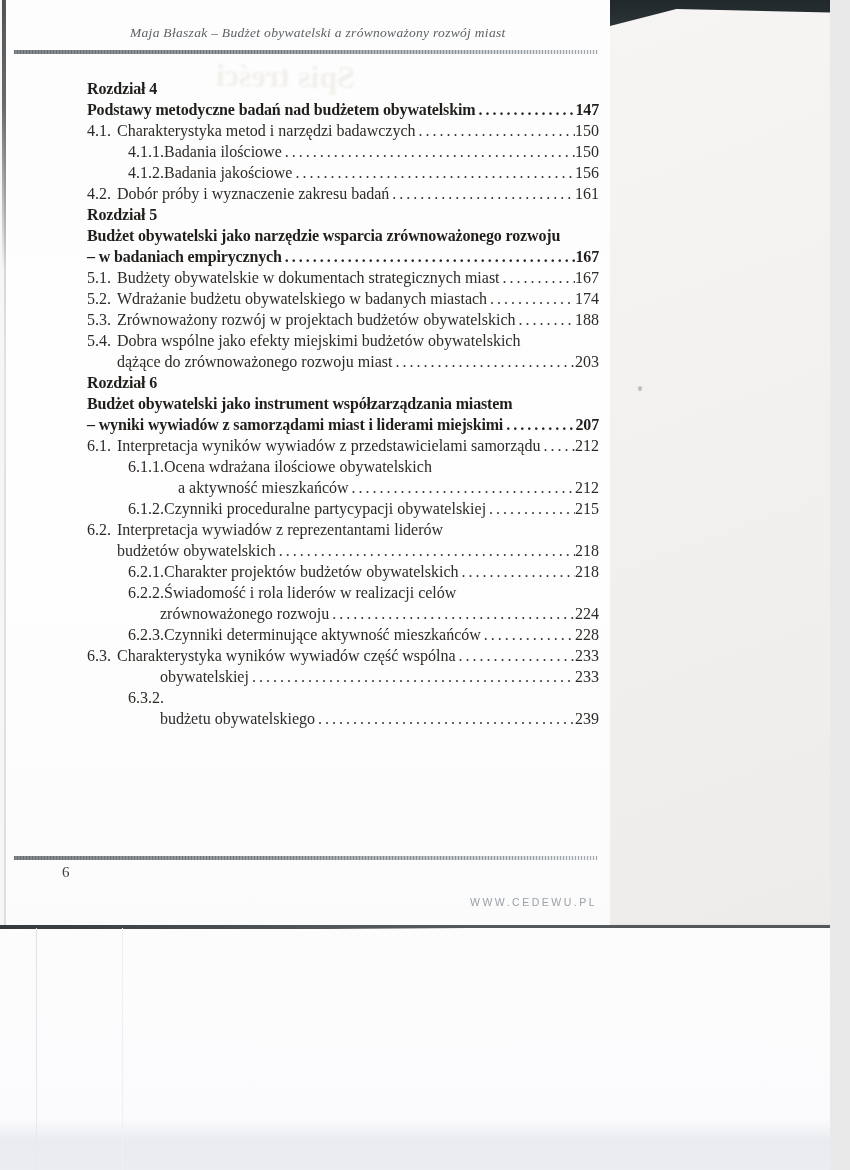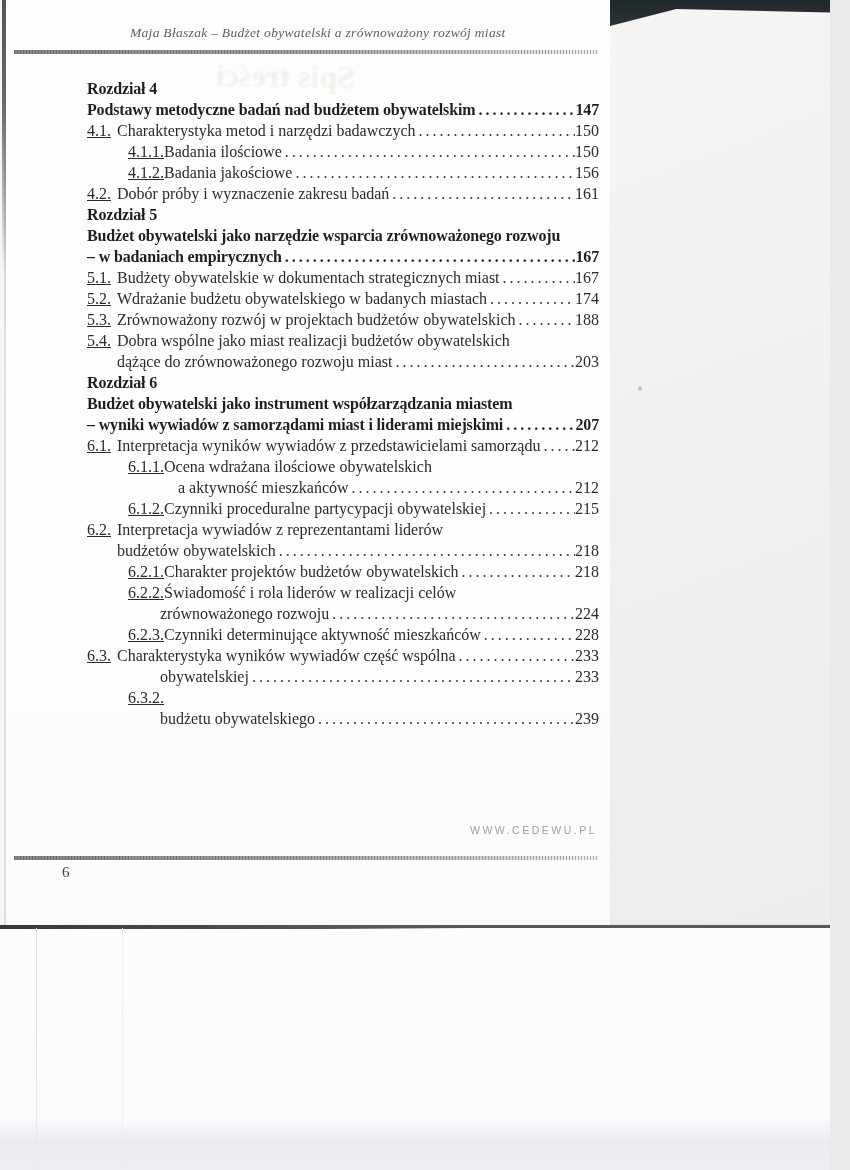--- a/index.html
+++ b/index.html
@@ -38,35 +38,35 @@
   .ghost{position:absolute;left:210px;top:58px;font-size:32px;font-weight:bold;
          color:#8d7c4e;opacity:.10;transform:scaleX(-1) rotate(-1deg);
          filter:blur(1.2px);white-space:nowrap;}
 
   
   .toc{position:absolute;left:81px;top:78px;width:512px;
        font-size:16px;line-height:21px;color:#2e2a26;}
   .toc-line{display:flex;align-items:baseline;white-space:nowrap;}
   .toc-line.bold{font-weight:bold;color:#211e1b;letter-spacing:-.15px;}
   .toc-line.gap{}
-  .num{flex:0 0 30px;text-decoration:underline;}
+  .num{flex:0 0 30px;}
   .lv-sub{padding-left:41px;}
   .lv-sub .num{flex:0 0 33px;text-align:center;}
   .lv-cont-item{padding-left:30px;}
   .lv-cont-sub{padding-left:73px;}
   .lv-cont-sub-deep{padding-left:91px;}
   .txt{flex:0 0 auto;}
   .dots{flex:1 1 auto;min-width:0;overflow:hidden;padding:0 2px 0 3px;}
   .dots::after{content:"..................................................................................................................................................................................";
                letter-spacing:3px;color:#3a352f;}
   .bold .dots::after{color:#211e1b;}
   .pg{flex:0 0 auto;}
 
   .page-num{position:absolute;left:56px;top:864px;font-size:15px;color:#3f3f3f;}
-  .site{position:absolute;right:13px;top:824px;font-family:"Liberation Sans","DejaVu Sans",sans-serif;
+  .site{position:absolute;right:13px;top:896px;font-family:"Liberation Sans","DejaVu Sans",sans-serif;
         font-size:10.5px;letter-spacing:2.5px;color:#9aa1a8;}
 
   
   .bottom-sheet{position:absolute;left:0;top:925px;width:850px;height:245px;
                 border-top:3px solid #54585c;
                 background:linear-gradient(180deg,#fcfcfd 0%,#fbfbfd 78%,#e9ebf0 87%,#ebedf2 100%);}
   .bottom-sheet::before{content:"";position:absolute;left:0;top:-3px;width:55%;height:4px;
                 background:linear-gradient(90deg,#35393d 0%,#53575b 70%,rgba(110,115,119,0) 100%);}
   .crease{position:absolute;top:0;height:100%;width:1px;}
   .crease-1{left:36px;background:linear-gradient(180deg,#dfe1e6,#e8eaee);}
@@ -153,21 +153,21 @@
     <span class="pg">174</span>
   </div>
         <div class="toc-line lv-item">
     <span class="num">5.3.</span>
     <span class="txt">Zrównoważony rozwój w projektach budżetów obywatelskich</span>
     <span class="dots"></span>
     <span class="pg">188</span>
   </div>
         <div class="toc-line lv-item">
     <span class="num">5.4.</span>
-    <span class="txt">Dobra wspólne jako miast realizacji budżetów obywatelskich</span>
+    <span class="txt">Dobra wspólne jako efekty miejskimi budżetów obywatelskich</span>
 
   </div>
         <div class="toc-line lv-cont-item">
 
     <span class="txt">dążące do zrównoważonego rozwoju miast</span>
     <span class="dots"></span>
     <span class="pg">203</span>
   </div>
         <div class="toc-line lv-chapter bold gap">
 

